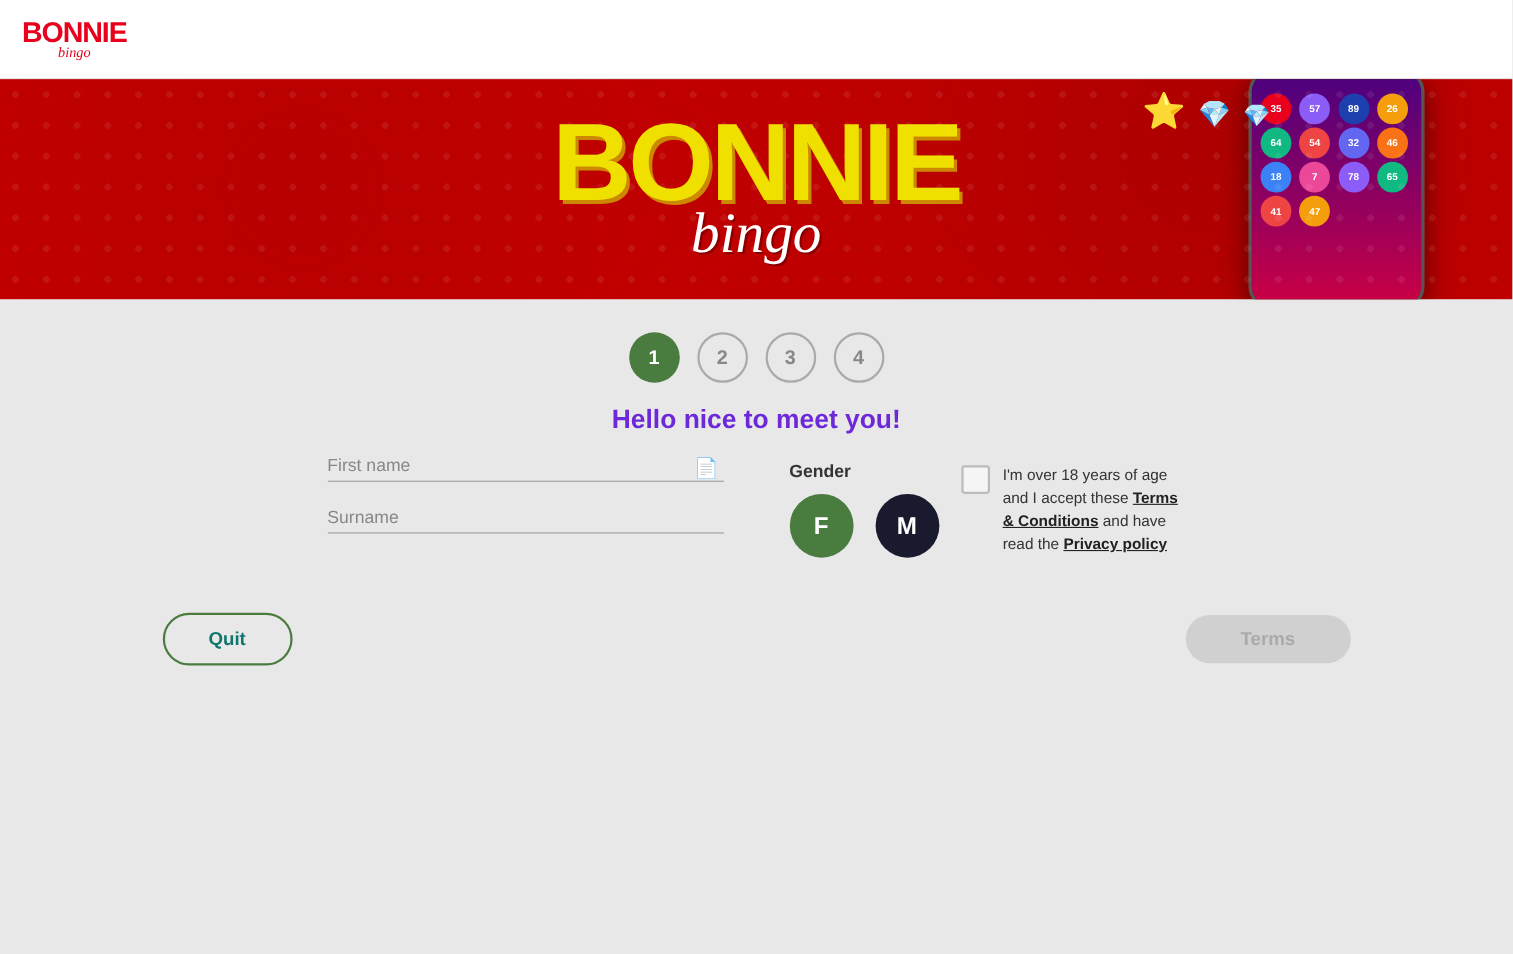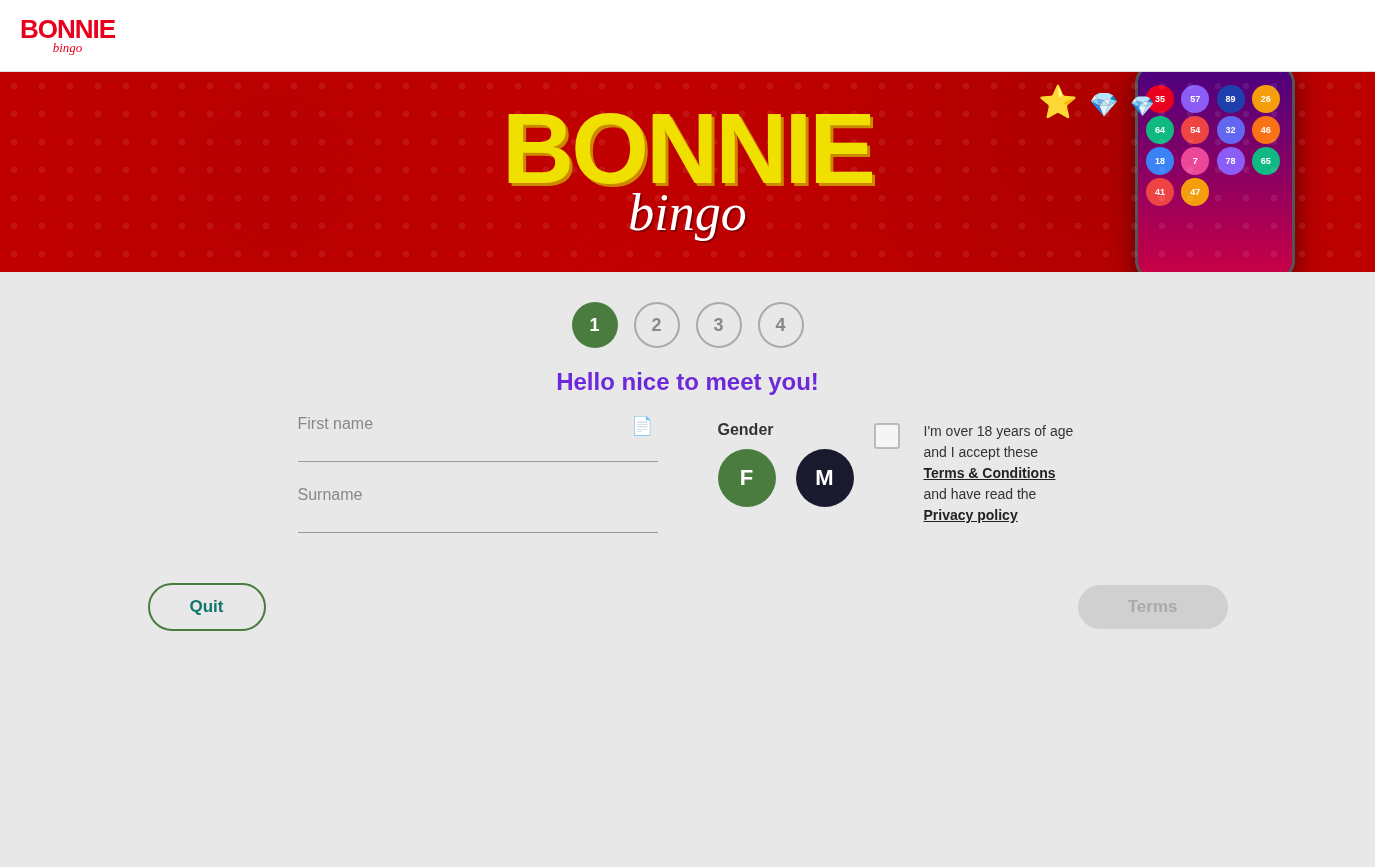--- a/index.html
+++ b/index.html
@@ -183,21 +183,21 @@
       gap: 20px 60px;
       padding: 0 60px;
     }
     .left-col { display: flex; flex-direction: column; gap: 20px; }
     .right-col { display: flex; flex-direction: row; gap: 20px; padding-top: 10px; }
 
     
     .input-wrapper {
       position: relative;
       border-bottom: 1.5px solid #999;
-      padding-bottom: 24px;
+      padding-bottom: 0;
     }
     .input-wrapper input {
       width: 100%;
       border: none;
       background: transparent;
       font-size: 16px;
       color: #333;
       outline: none;
       padding: 4px 30px 4px 0;
     }
@@ -262,21 +262,21 @@
       color: #fff;
       cursor: pointer;
     }
     .gender-btn.female { background: #4a7c3f; }
     .gender-btn.male { background: #1a1a2e; }
 
     
     .terms-row {
       display: flex;
       align-items: flex-start;
-      gap: 24px;
+      gap: 12px;
     }
     .terms-checkbox {
       width: 26px;
       height: 26px;
       border: 2px solid #bbb;
       background: #f5f5f5;
       flex-shrink: 0;
       margin-top: 2px;
       border-radius: 3px;
       cursor: pointer;

